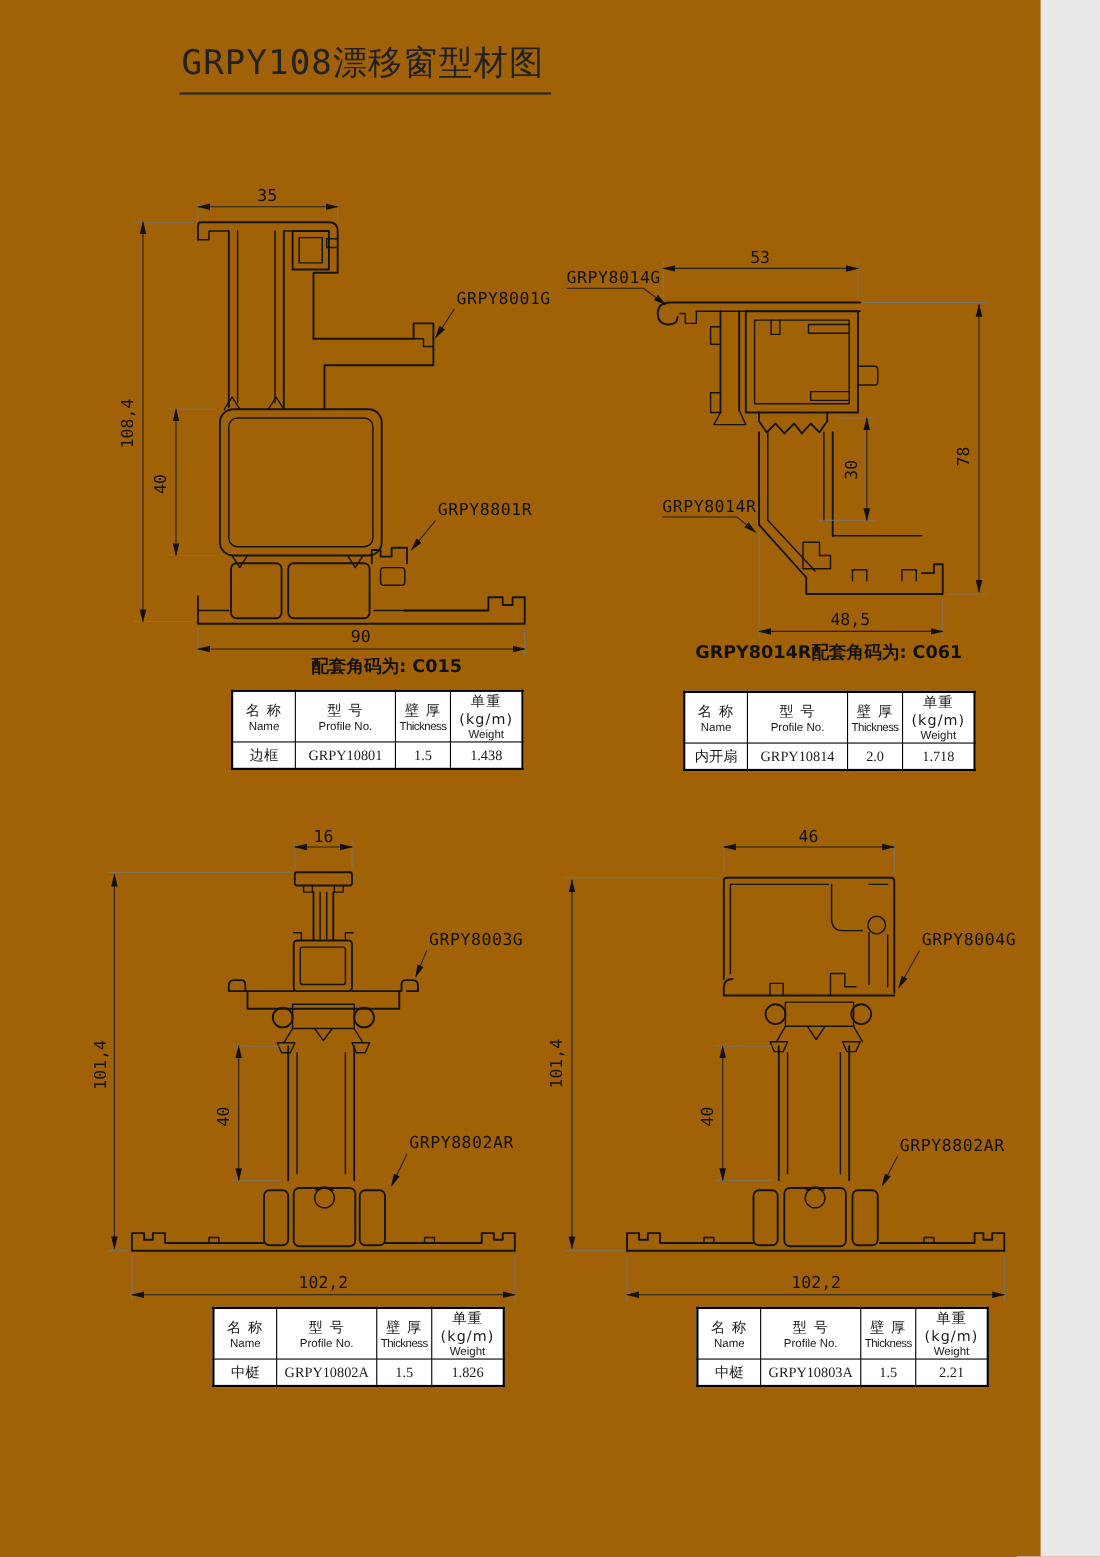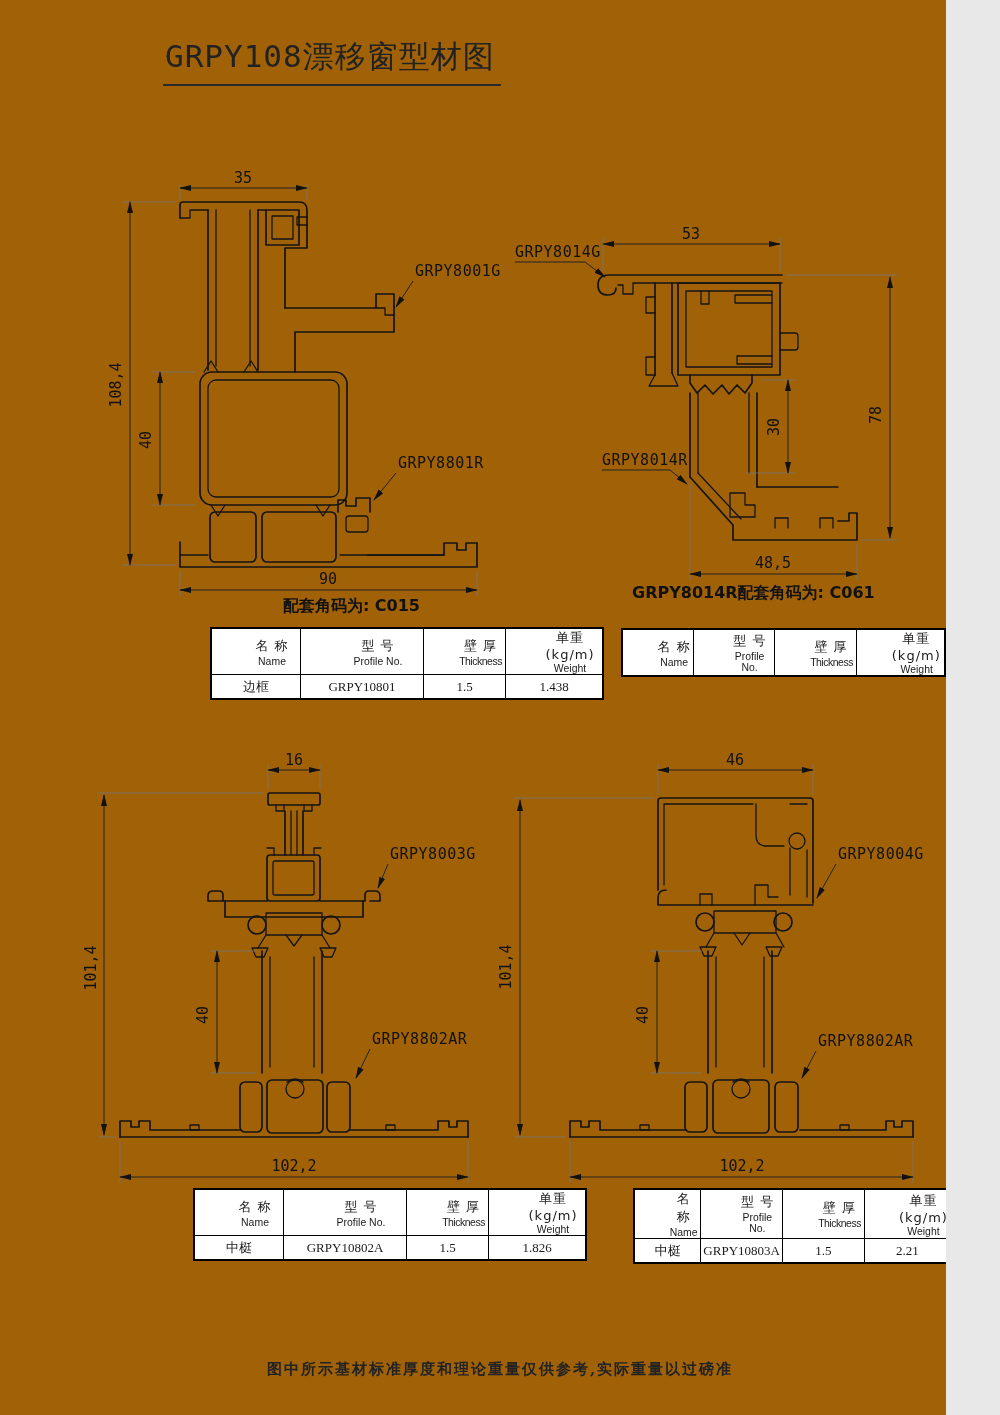--- a/index.html
+++ b/index.html
@@ -20,21 +20,21 @@
   
   .note{font-size:16px;font-weight:bold;color:#111;white-space:nowrap;
         font-family:"DejaVu Sans","Liberation Sans",sans-serif;}
   
   table.ptable{border-collapse:collapse;background:#fff;border:2px solid #000;}
   table.ptable td{border:1px solid #000;text-align:center;vertical-align:middle;padding:0 2px;}
   .hcn{font:13px "DejaVu Sans","Liberation Sans",sans-serif;letter-spacing:1px;}
   .hen{font:11px "Liberation Sans",sans-serif;transform:scale(0.95);}
   .thickcol .hen{letter-spacing:-0.5px;}
   td.val{font:13px "Liberation Serif",serif;height:23px;margin-left:12px;}
-  tr.hrow td{height:37px;padding-left:34px;}
+  tr.hrow td{height:37px;}
   .c1{width:52px;}.c2{width:86px;}.c3{width:44px;margin-top:24px;}.c4{width:60px;}
   
   #footer{left:0;top:1360px;width:1000px;text-align:center;font-size:15px;font-weight:bold;
           letter-spacing:2px;color:#222;font-family:"DejaVu Serif","Liberation Serif",serif;}
 </style>
 </head>
 <body>
 
 <div id="canvas">
 
@@ -188,20 +188,26 @@
         <div class="hen">Profile No.</div>
           </td>
       <td class="c3 thickcol">
         <div class="hcn">壁 厚</div>
         <div class="hen">Thickness</div>
           </td>
       <td class="c4">
         <div class="hcn">单重(kg/m)</div>
         <div class="hen">Weight</div>
           </td>
+    </tr>
+    <tr>
+      <td class="val">内开扇</td>
+      <td class="val">GRPY10814</td>
+      <td class="val">2.0</td>
+      <td class="val">1.718</td>
     </tr>
   </tbody>
     </table>
 
   <svg class="abs" style="left:90px;top:755px;" width="400" height="440" viewBox="0 0 400 440">
     <defs>
       <marker id="ar3" markerWidth="13" markerHeight="8" refX="11" refY="4" orient="auto-start-reverse" markerUnits="userSpaceOnUse">
         <path d="M0,1 L12,4 L0,7 Z" fill="#111"></path>
       </marker>
     </defs>
@@ -366,15 +372,14 @@
     </tr>
     <tr>
       <td class="val">中梃</td>
       <td class="val">GRPY10803A</td>
       <td class="val">1.5</td>
       <td class="val">2.21</td>
     </tr>
   </tbody>
     </table>
 
-  <div id="footer" class="abs">图中所示基材标准厚度和理论重量仅供参考,实际重量以过磅准</div>
 
 </div>
 
 </body></html>

